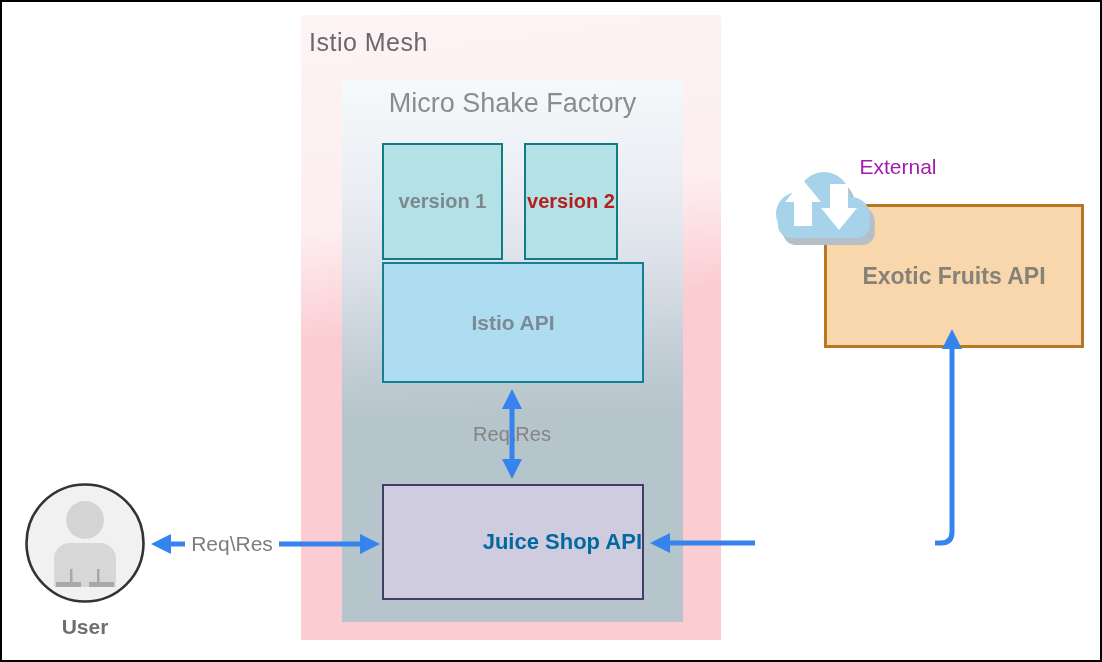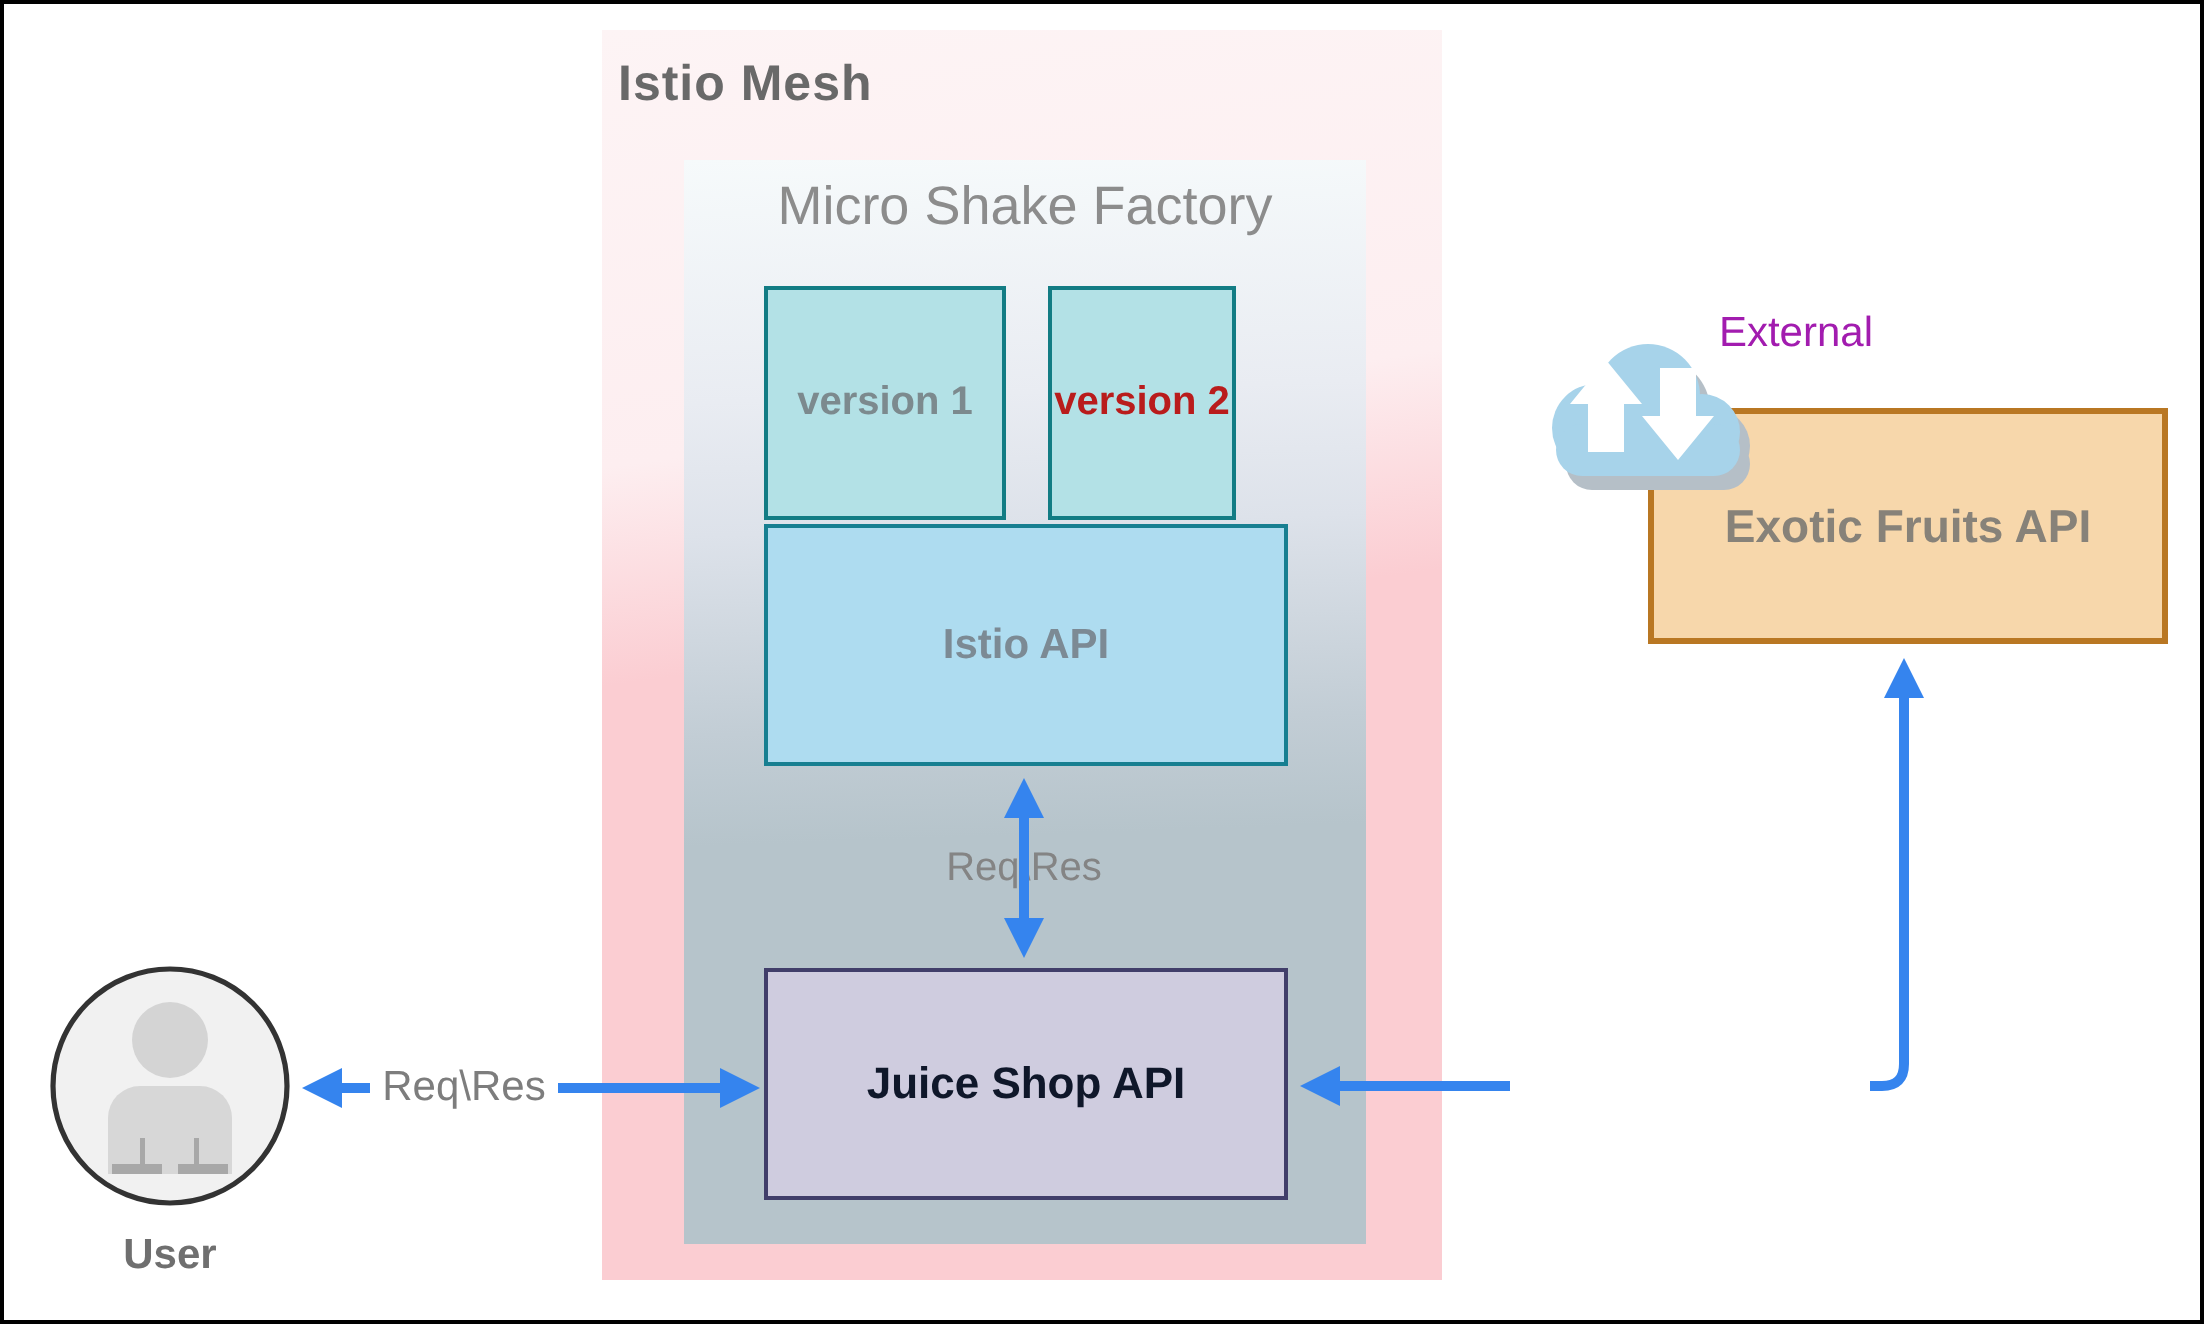--- a/index.html
+++ b/index.html
@@ -19,21 +19,21 @@
   .zone-istio {
     position: absolute;
     left: 299px; top: 13px;
     width: 420px; height: 625px;
     background: linear-gradient(172deg, #fdf4f5 0%, #fdeef0 32%, #fbcdd2 48%, #fbcdd2 100%);
   }
   .istio-label {
     position: absolute;
     left: 8px; top: 13px;
     font-size: 25px;
-    font-weight: 700;
+    font-weight: 400;
     color: #696969;
     letter-spacing: 0.5px;
   }
 
   
   .zone-msf {
     position: absolute;
     left: 41px; top: 65px;
     width: 341px; height: 542px;
     background: linear-gradient(178deg, #f6fafb 0%, #e9ecf2 22%, #dde2ea 34%, #c2cdd5 52%, #b6c4cb 62%, #b6c4cb 100%);
@@ -63,22 +63,22 @@
         background: #b3e1e6; border: 2px solid #127c84;
         font-size: 20px; color: #7c8a8e; text-align: right; }
   .v2 { left: 182px; top: 63px; width: 94px; height: 117px;
         background: #b3e1e6; border: 2px solid #127c84;
         font-size: 20px; color: #b91c1c; }
   .fruits { left: 40px; top: 182px; width: 262px; height: 121px;
         background: #aedcf0; border: 2px solid #177f91;
         font-size: 21px; color: #7c8a94; }
   .juice { left: 40px; top: 404px; width: 262px; height: 116px;
         background: #cfccdf; border: 2px solid #413e6a;
-        font-size: 22px; color: #0f172a; }
-  .exotic { left: 822px; top: 202px; width: 260px; height: 118px;
+        font-size: 22px; color: #0369a1; justify-content: flex-end; }
+  .exotic { left: 822px; top: 202px; width: 260px; height: 144px;
         background: #f7d7ab; border: 3px solid #b97723;
         font-size: 23px; color: #878279; text-align: right; }
 
   
   .arrows {
     position: absolute;
     left: 0; top: 0;
     width: 1098px; height: 658px;
     pointer-events: none;
     z-index: 4;

